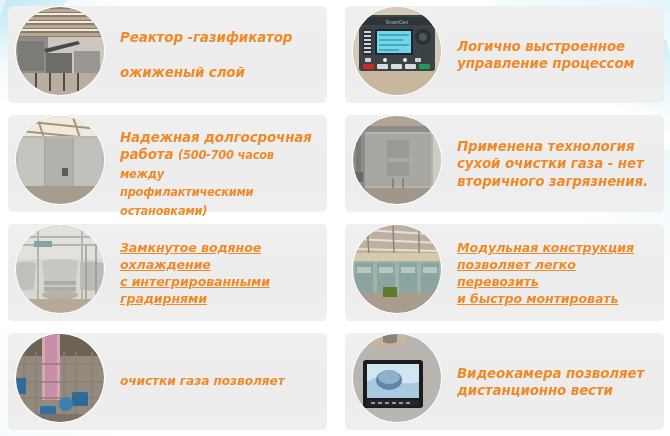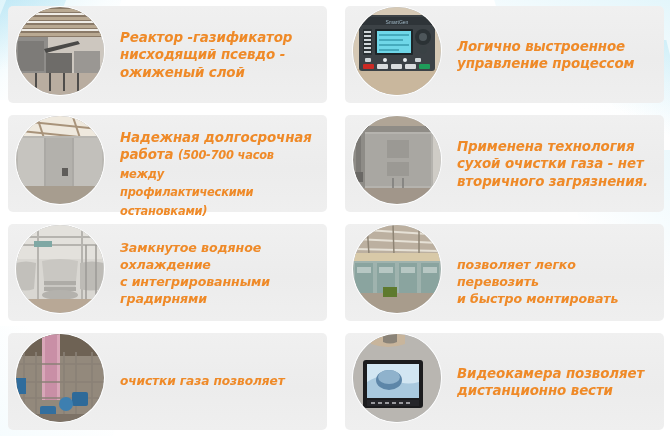--- a/index.html
+++ b/index.html
@@ -59,21 +59,21 @@
     position:absolute;left:112px;right:10px;top:50%;
     transform:translateY(-50%);
     color:#ef8a28;
     font-style:italic;
     font-weight:bold;
     font-size:13.4px;
     line-height:17.5px;
     letter-spacing:-.1px;
   }
   .txt .sub{font-size:11.4px;font-weight:bold;letter-spacing:-.2px;}
-  .cell.r3 .txt{font-size:12.6px;line-height:17px;}
+  .cell.r3 .txt{font-size:12.6px;line-height:17px;text-decoration:underline;}
   .cell.r4.col-l .txt{font-size:12.2px;line-height:16.5px;}
   .cell.r2.col-l .txt{line-height:17.5px;margin-top:11px;}
 </style>
 </head>
 <body>
 
 <div class="bg-deco">
   <div class="deco-tl"></div>
   <div class="deco-tl2"></div>
   <div class="deco-tr"></div>
@@ -115,21 +115,21 @@
       <rect x="0" y="66" width="88" height="22" fill="#b9ada0"></rect>
       <g stroke="#4f4d4b" stroke-width="2">
                 <line x1="20" y1="66" x2="20" y2="84"></line>
                 <line x1="34" y1="66" x2="34" y2="84"></line>
                 <line x1="48" y1="66" x2="48" y2="84"></line>
                 <line x1="62" y1="66" x2="62" y2="84"></line>
               </g>
     </g>
           </svg>
         </div>
-        <div class="txt"><span>Реактор -газификатор</span><br><span>нисходящий псевдо -</span><br><span>ожиженый слой</span></div>
+        <div class="txt"><span>Реактор -газификатор</span><br><br><span>ожиженый слой</span></div>
       </div>
     </div>
     <div class="cell r1 col-r">
       <div class="card">
         <div class="thumb">
     <svg viewBox="0 0 88 88">
             <defs>
               <clipPath id="c2">
                 <circle cx="44" cy="44" r="44"></circle>
               </clipPath>
@@ -315,21 +315,21 @@
                 <rect x="4" y="42" width="14" height="6"></rect>
                 <rect x="26" y="42" width="14" height="6"></rect>
                 <rect x="48" y="42" width="14" height="6"></rect>
                 <rect x="70" y="42" width="14" height="6"></rect>
               </g>
       <rect x="0" y="68" width="88" height="20" fill="#a89c8c"></rect>
       <rect x="30" y="62" width="14" height="10" fill="#5e7a2e"></rect>
     </g>
           </svg>
         </div>
-        <div class="txt"><br><span>позволяет легко перевозить</span><br><span>и быстро монтировать</span></div>
+        <div class="txt"><span>Модульная конструкция</span><br><span>позволяет легко перевозить</span><br><span>и быстро монтировать</span></div>
       </div>
     </div>
     <div class="cell r4 col-l">
       <div class="card">
         <div class="thumb">
     <svg viewBox="0 0 88 88">
             <defs>
               <clipPath id="c7">
                 <circle cx="44" cy="44" r="44"></circle>
               </clipPath>

